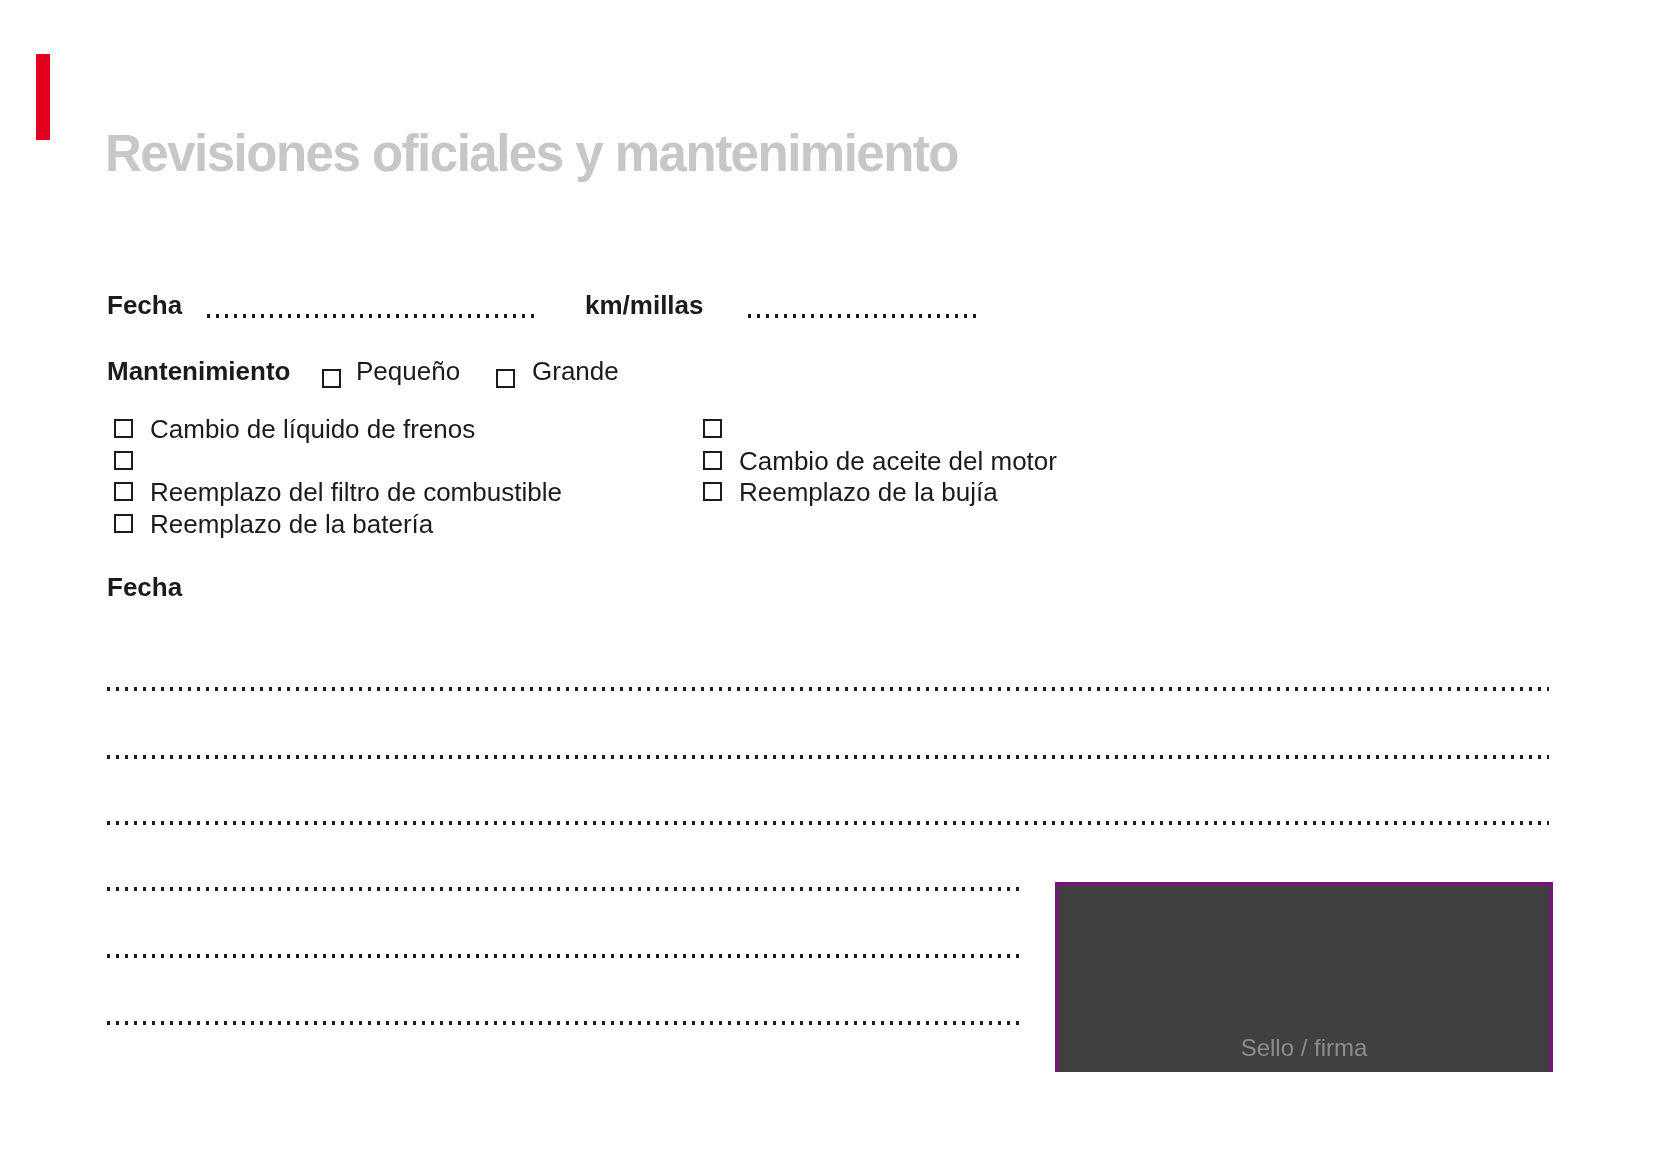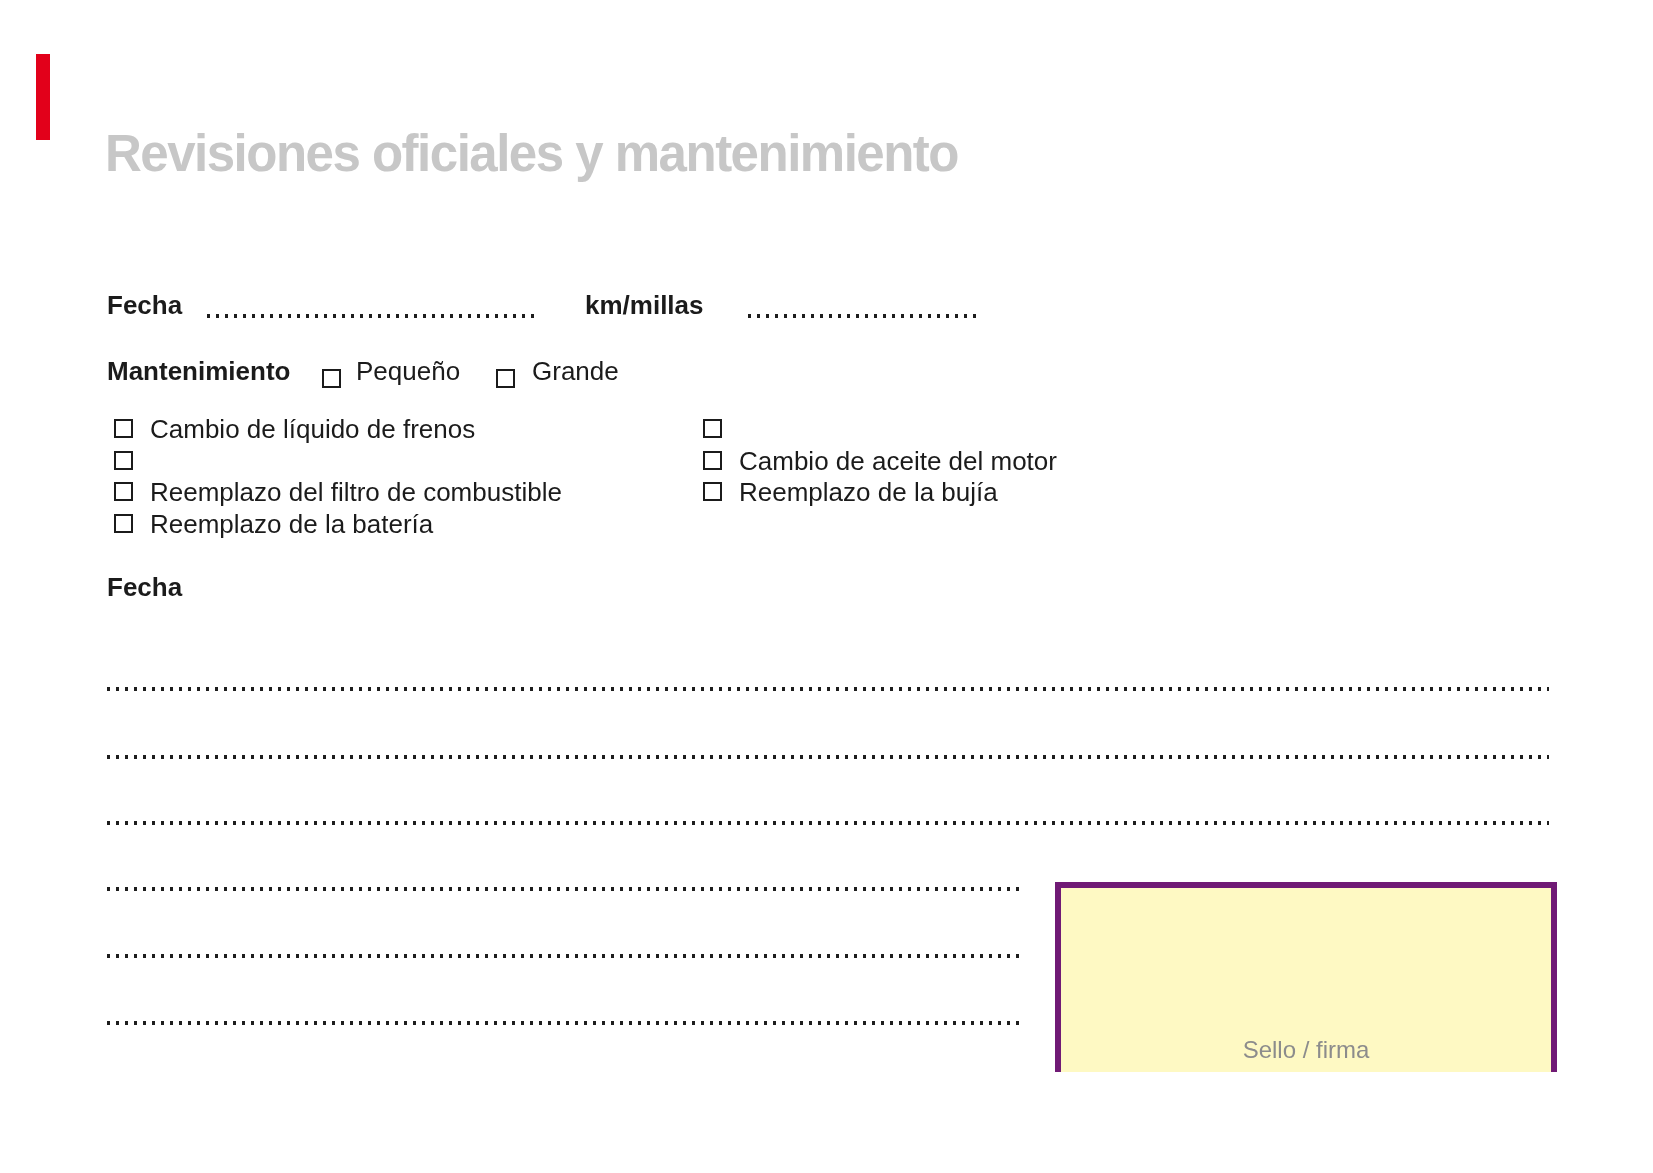--- a/index.html
+++ b/index.html
@@ -66,22 +66,22 @@
   .check-row .checkbox {
     margin-top: 5px;
     margin-right: 17px;
     flex: 0 0 auto;
   }
   .check-row .txt { line-height: 31.5px; }
 
   .sello-box {
     left: 1055px; top: 834px;
     width: 490px; height: 190px;
-    border: 6px solid #701a75;
-    background: #fef9c3;
+    border: 4px solid #701a75;
+    background: #404040;
   }
   .sello-label {
     position: absolute;
     left: 0; right: 0; bottom: 14px;
     text-align: center;
     font-size: 24px;
     color: #8c8c8c;
   }
 
   .page-number {

